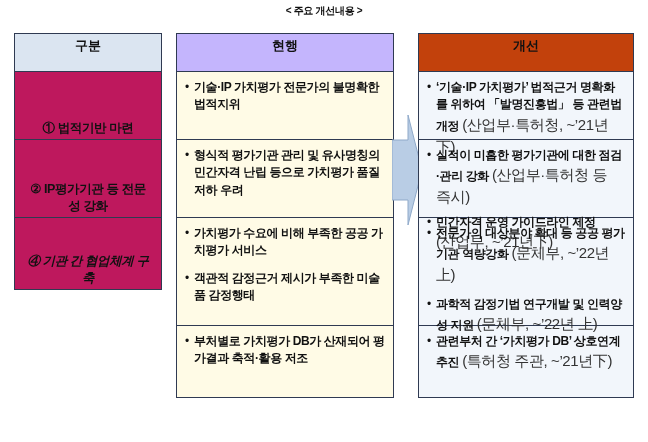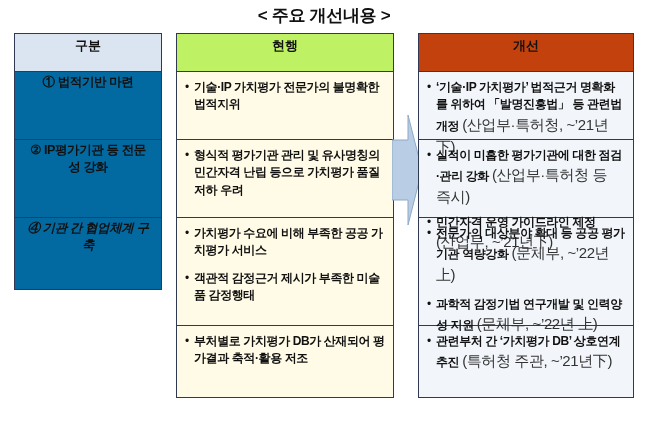--- a/index.html
+++ b/index.html
@@ -18,21 +18,21 @@
     position: relative;
     width: 648px;
     height: 442px;
   }
   .doc-title {
     position: absolute;
     left: 0;
     top: 4px;
     width: 648px;
     text-align: center;
-    font-size: 17px;
+    font-size: 10px;
     font-weight: bold;
     color: #111111;
     letter-spacing: -0.3px;
   }
   
   .col {
     position: absolute;
     top: 33px;
   }
   .col-a { left: 14px;  width: 148px; }
@@ -42,30 +42,30 @@
   .col-head {
     height: 39px;
     line-height: 24px;
     text-align: center;
     font-size: 13px;
     font-weight: bold;
     border: 1px solid #2f3a52;
     box-sizing: border-box;
   }
   .head-a { background: #dbe5f1; }
-  .head-b { background: #bef264; }
+  .head-b { background: #c4b5fd; }
   .head-c { background: #c2410c; }
 
   .col-a .cell {
     border: 1px solid #2f3a52;
     border-top: none;
     box-sizing: border-box;
-    background: #0369a1;
+    background: #be185d;
     display: flex;
-    align-items: flex-start;
+    align-items: flex-end;
     justify-content: center;
     text-align: center;
     font-size: 12.5px;
     font-weight: bold;
     line-height: 1.35;
     padding: 2px 11px;
     letter-spacing: -0.4px;
   }
   .col-b .cell {
     border: 1px solid #2f3a52;

